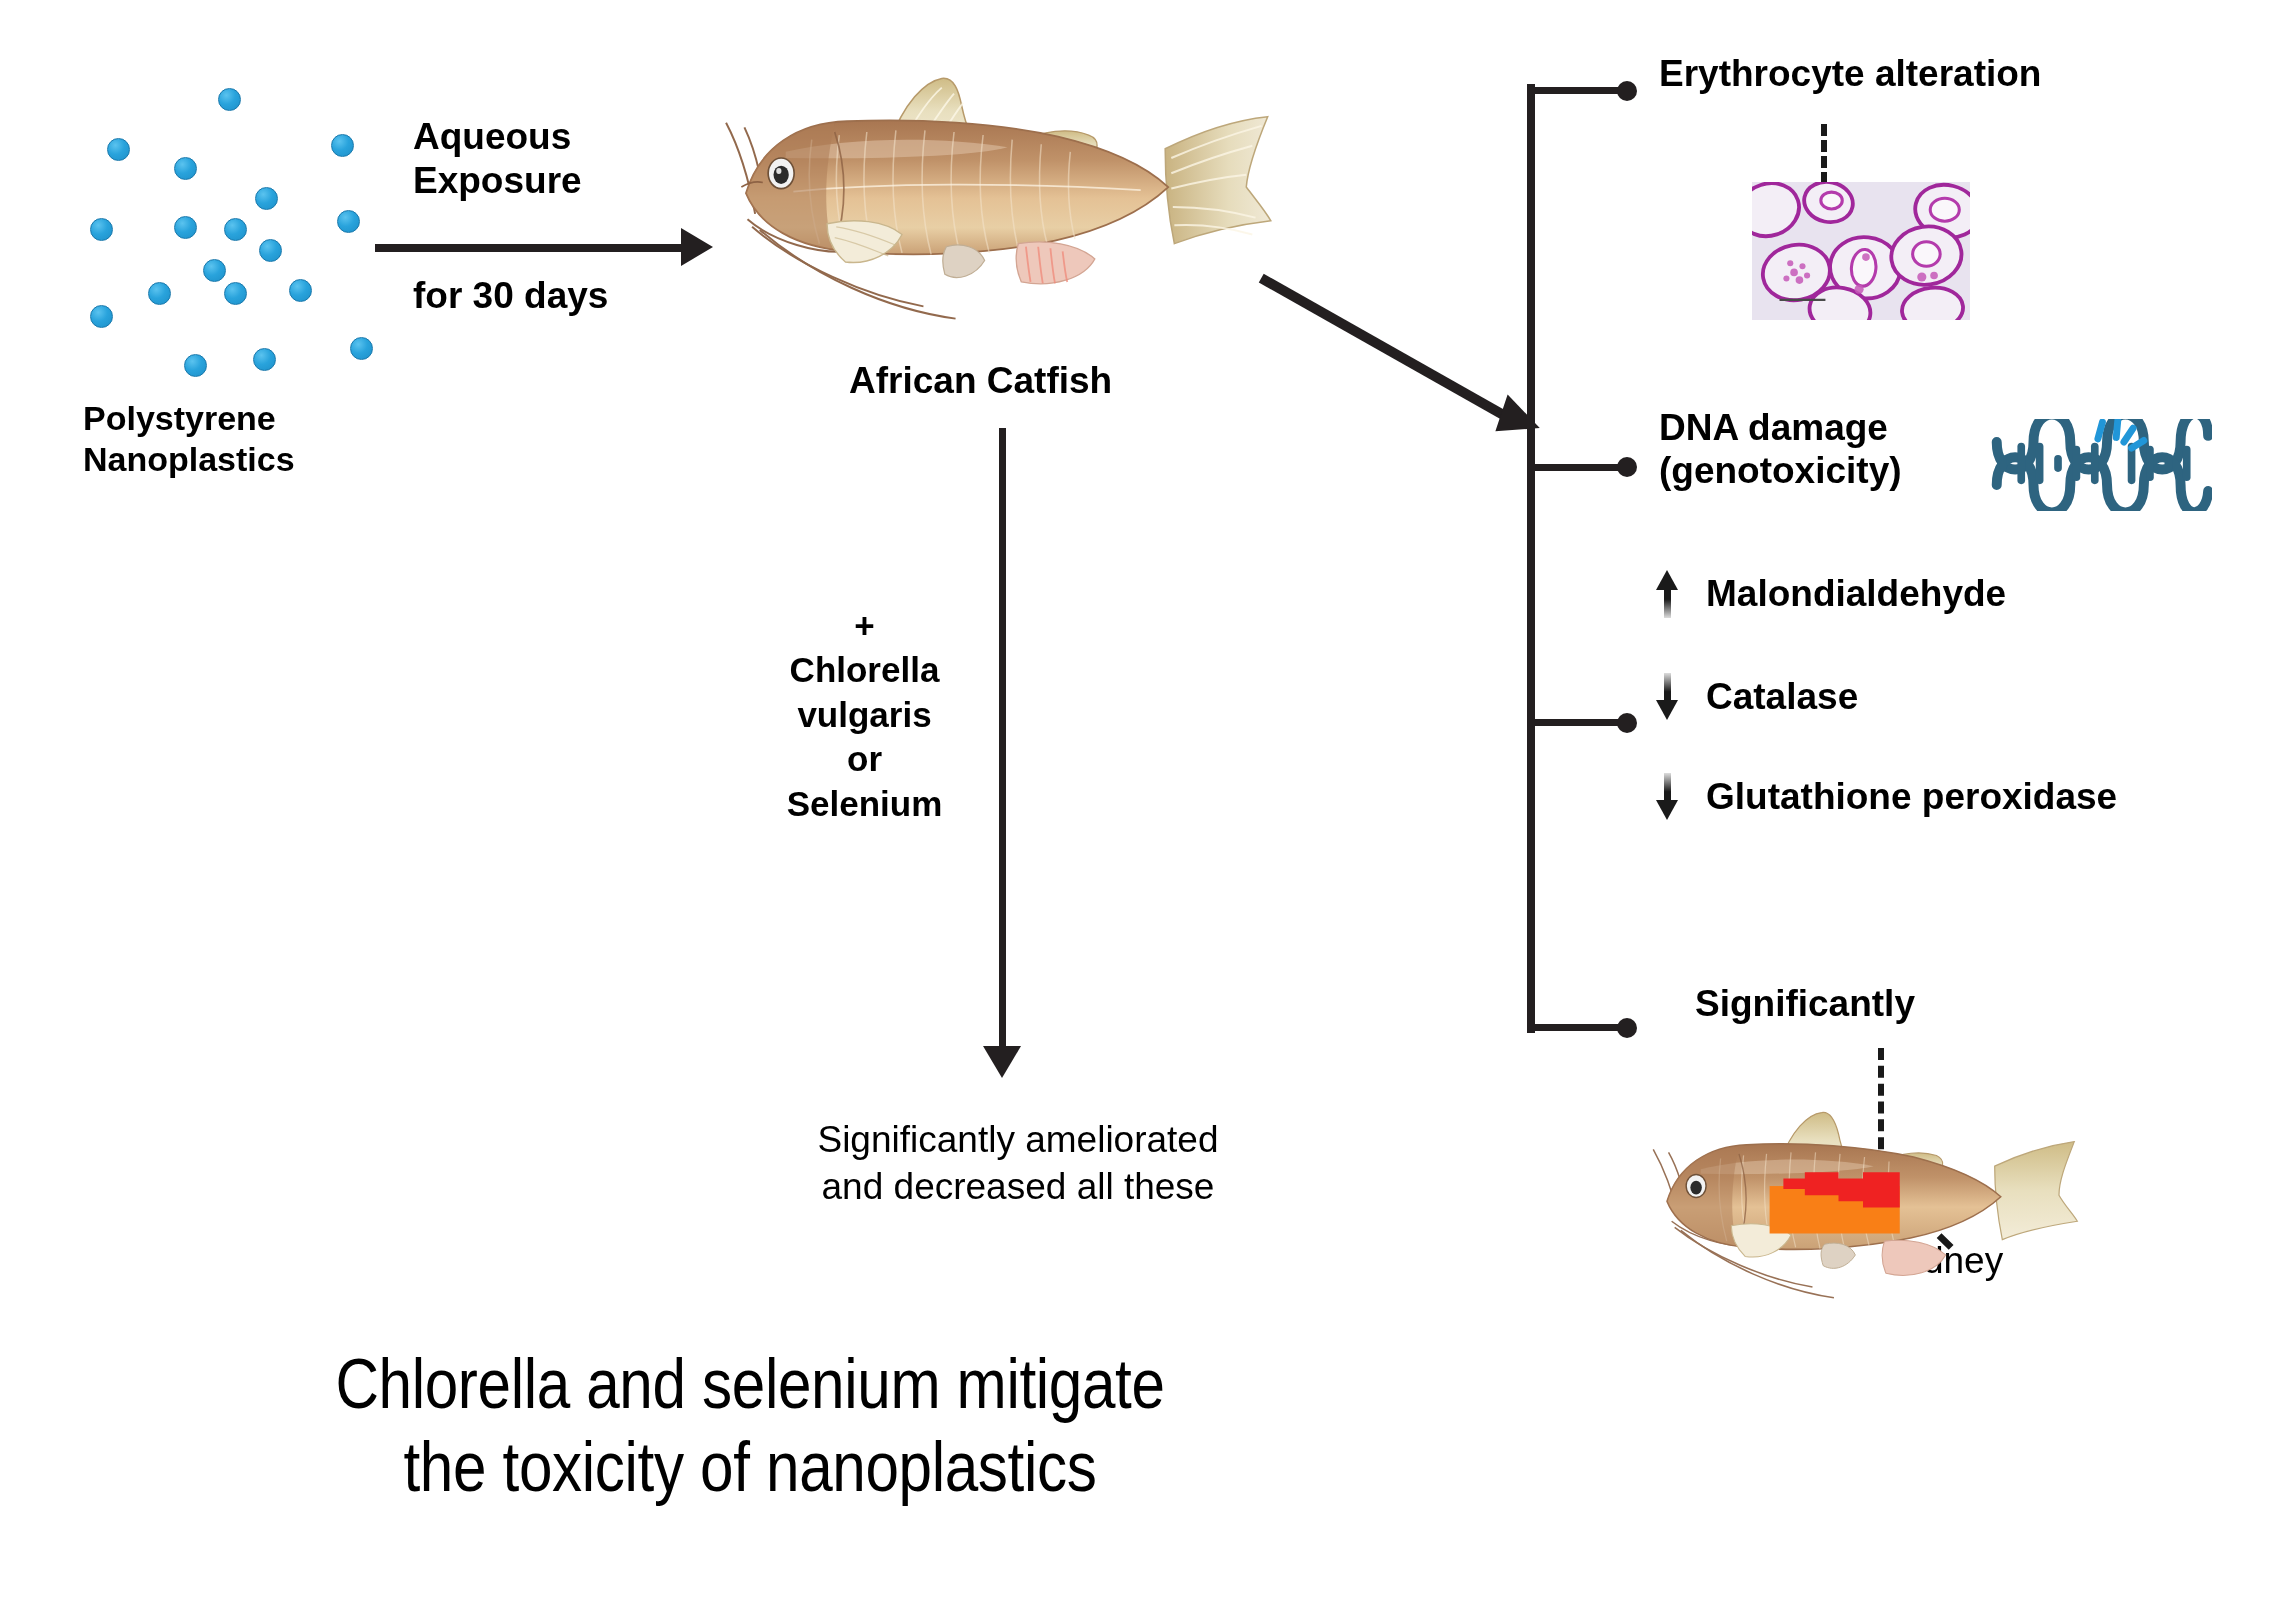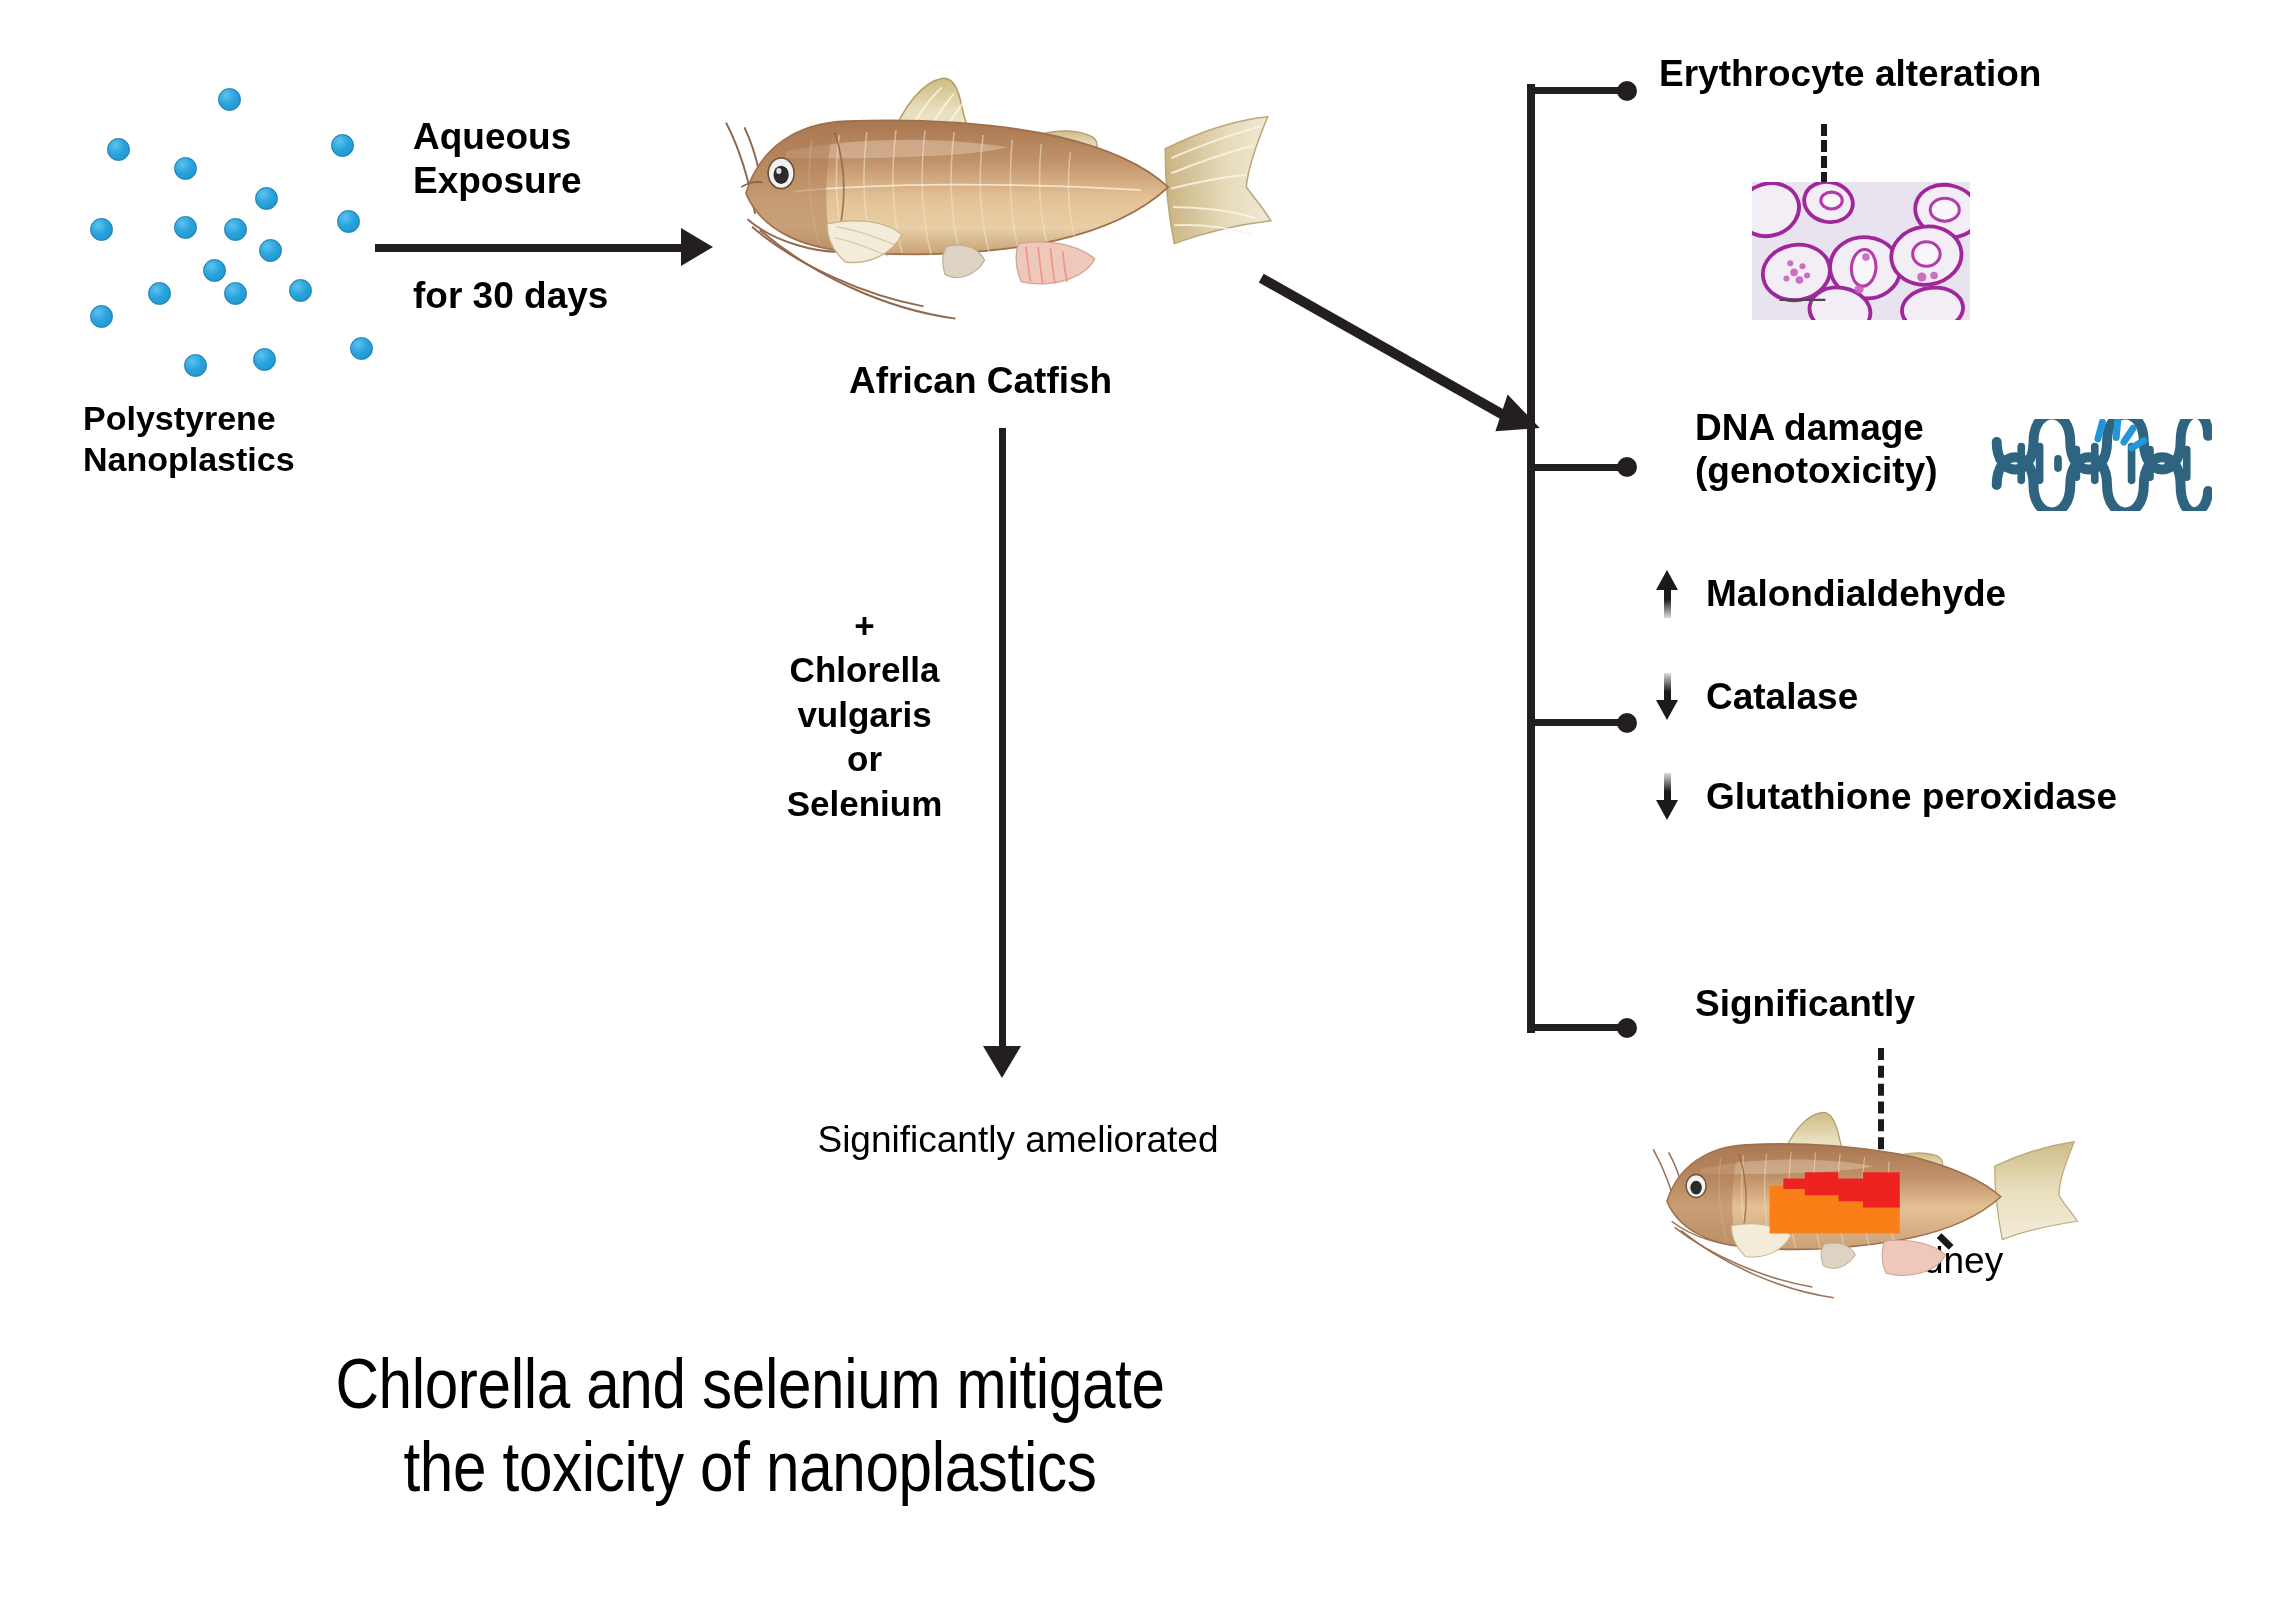--- a/index.html
+++ b/index.html
@@ -245,21 +245,21 @@
         <circle cx="72" cy="122" r="4"></circle>
       <circle cx="149" cy="98" r="5"></circle>
         <circle cx="140" cy="140" r="6"></circle>
       <circle cx="222" cy="124" r="6"></circle>
         <circle cx="238" cy="122" r="5"></circle>
     </g>
     <path d="M36,154 L96,154" stroke="#4a4a4a" stroke-width="3" fill="none"></path>
   </svg>
 </div>
 
-<div class="rt-label" id="dna-label" style="left:1659px;top:406px;margin-left:36px;">
+<div class="rt-label" id="dna-label" style="left:1659px;top:406px;">
   <div>DNA damage</div>
   <div>(genotoxicity)</div>
 </div>
 
 <svg class="abs" id="dna-icon" width="226" height="92" viewBox="0 0 295 120">
   <g stroke="#2e6480" stroke-width="13" fill="none" stroke-linecap="round">
     <path d="M14,30 C14,78 62,78 62,30 C62,-18 110,-18 110,30 C110,78 158,78 158,30
              C158,-18 206,-18 206,30 C206,78 254,78 254,30 C254,-18 290,-18 290,22"></path>
     <path d="M14,86 C14,38 62,38 62,86 C62,134 110,134 110,86 C110,38 158,38 158,86
              C158,134 206,134 206,86 C206,38 254,38 254,86 C254,134 288,130 290,94"></path>
@@ -381,19 +381,20 @@
 <div class="abs" id="supplement-label">
   <div>+</div>
   <div>Chlorella</div>
   <div>vulgaris</div>
   <div>or</div>
   <div>Selenium</div>
 </div>
 
 <div class="abs" id="outcome-label">
   <div>Significantly ameliorated</div>
+  <div>and decreased all these</div>
 </div>
 
 <div class="abs" id="headline">
   <div>Chlorella and selenium mitigate</div>
   <div>the toxicity of nanoplastics</div>
 </div>
 
 
 </body></html>

